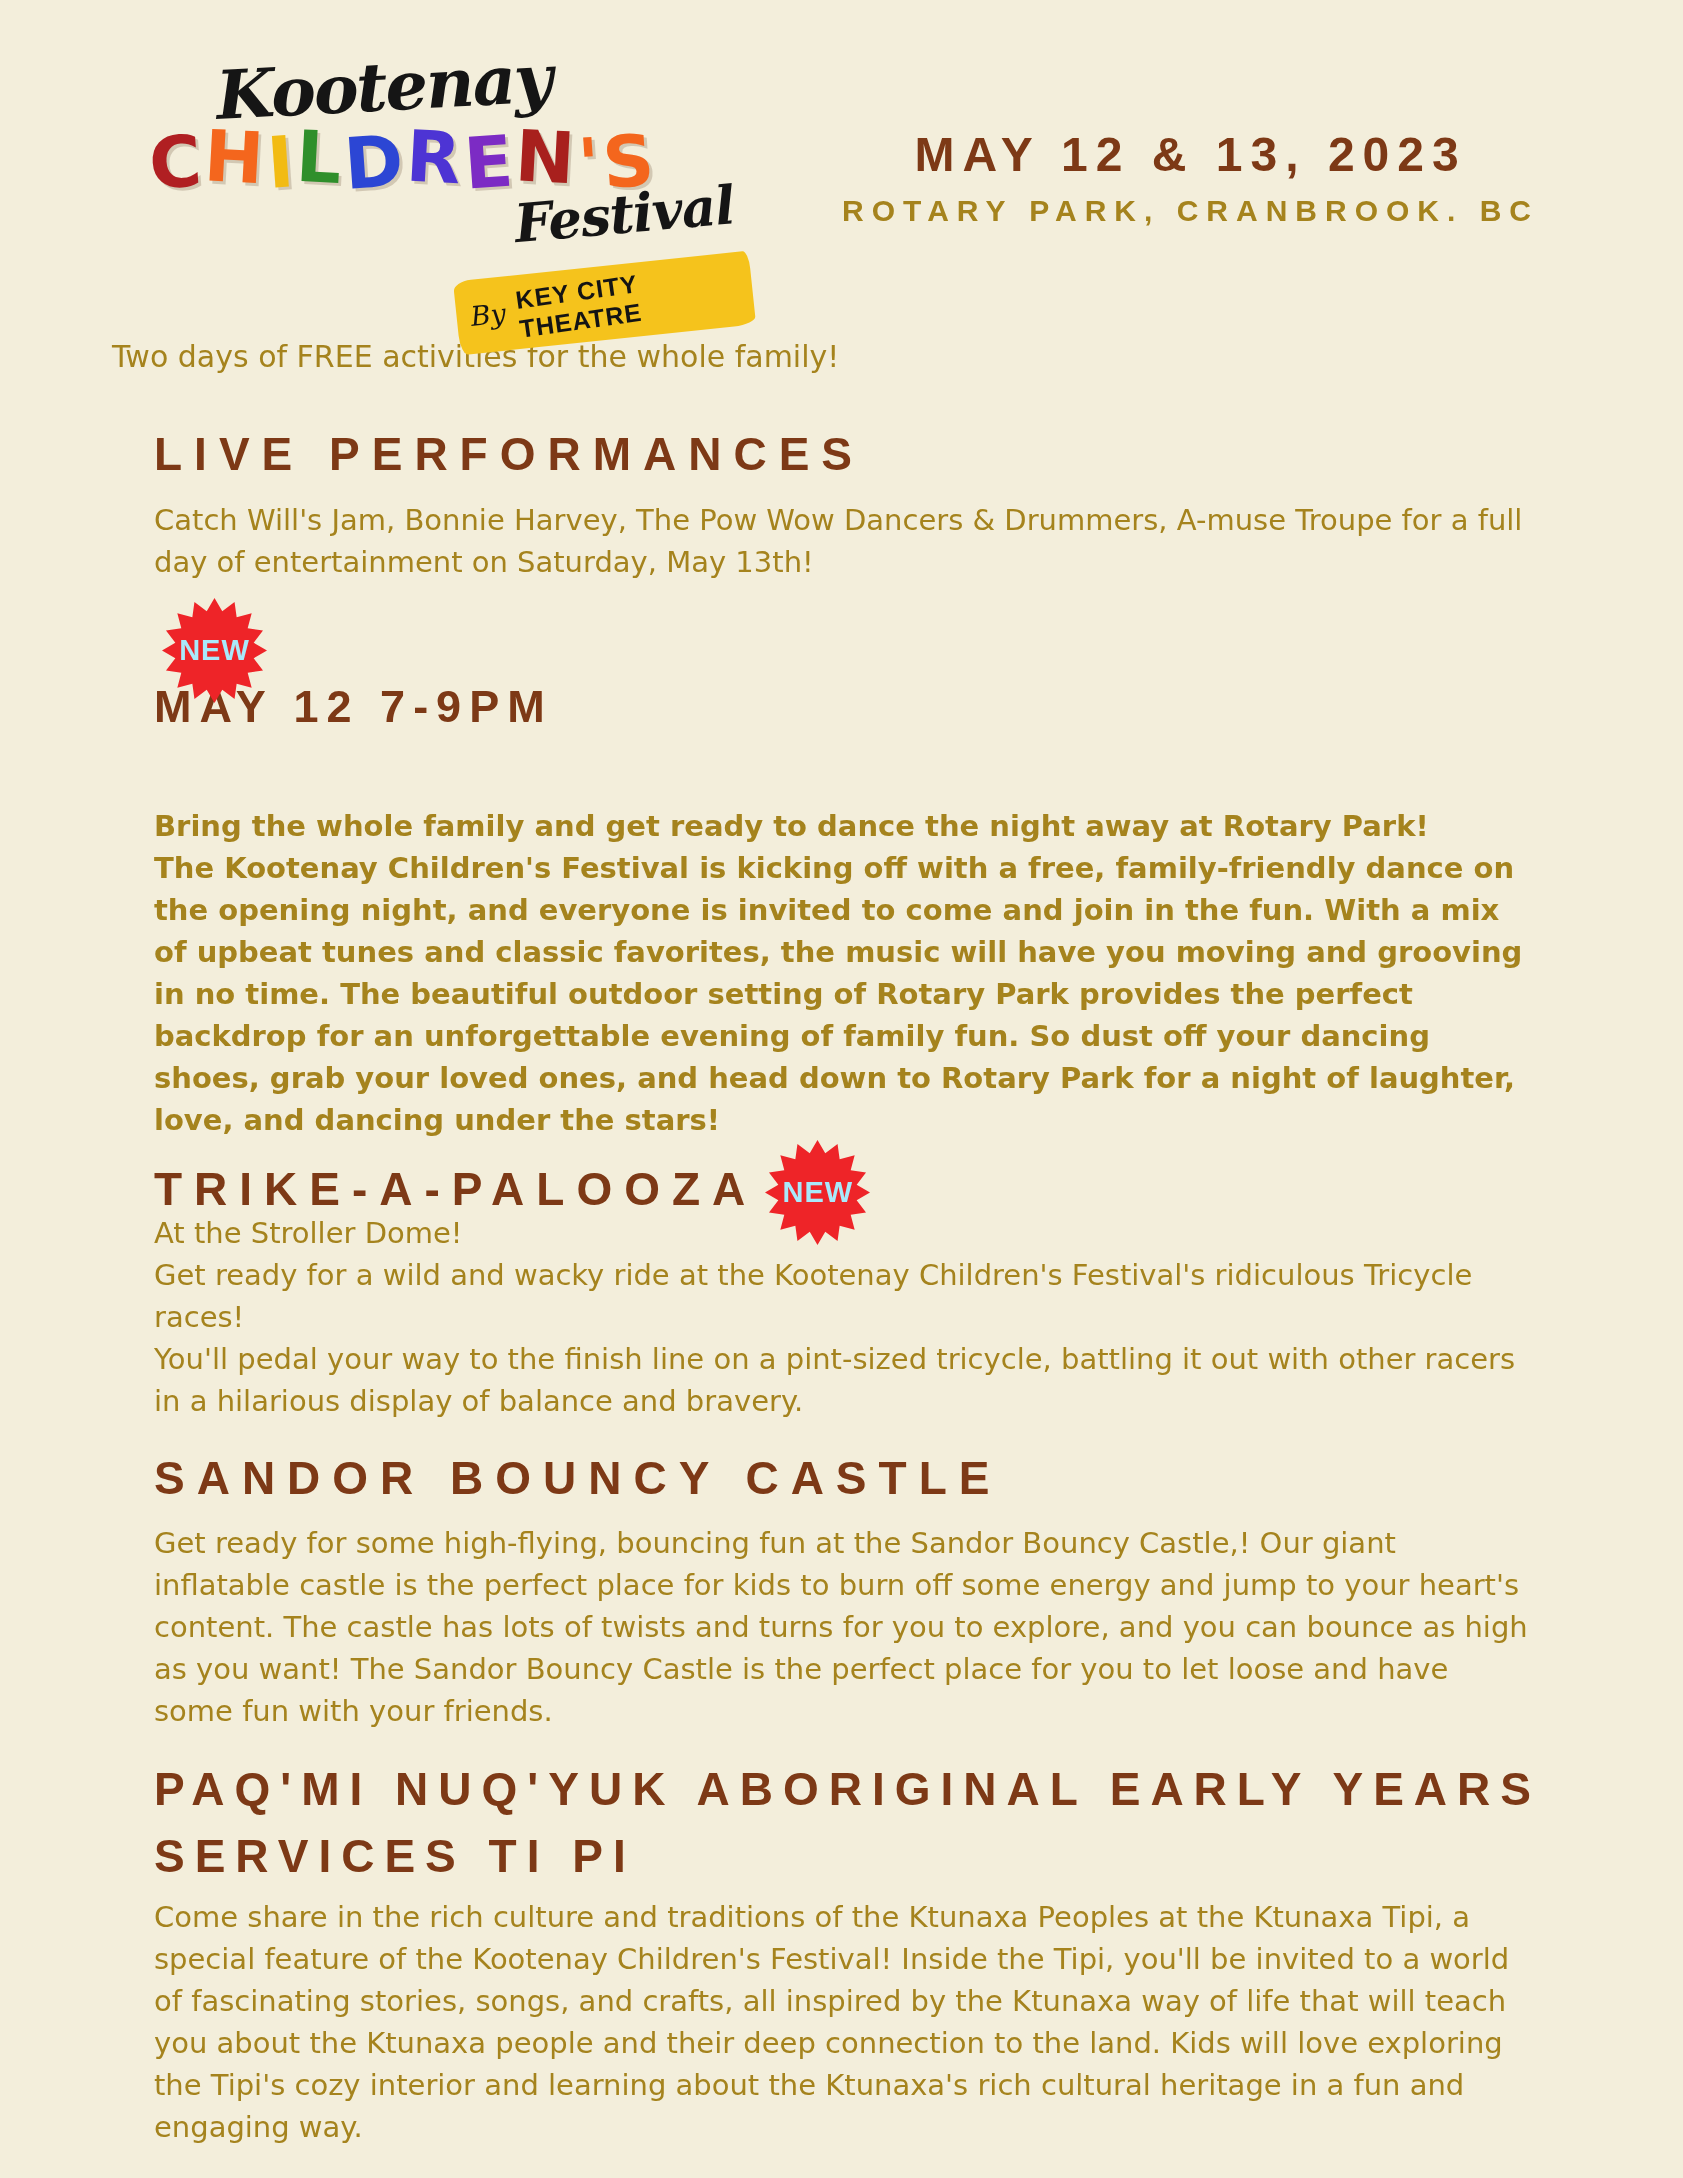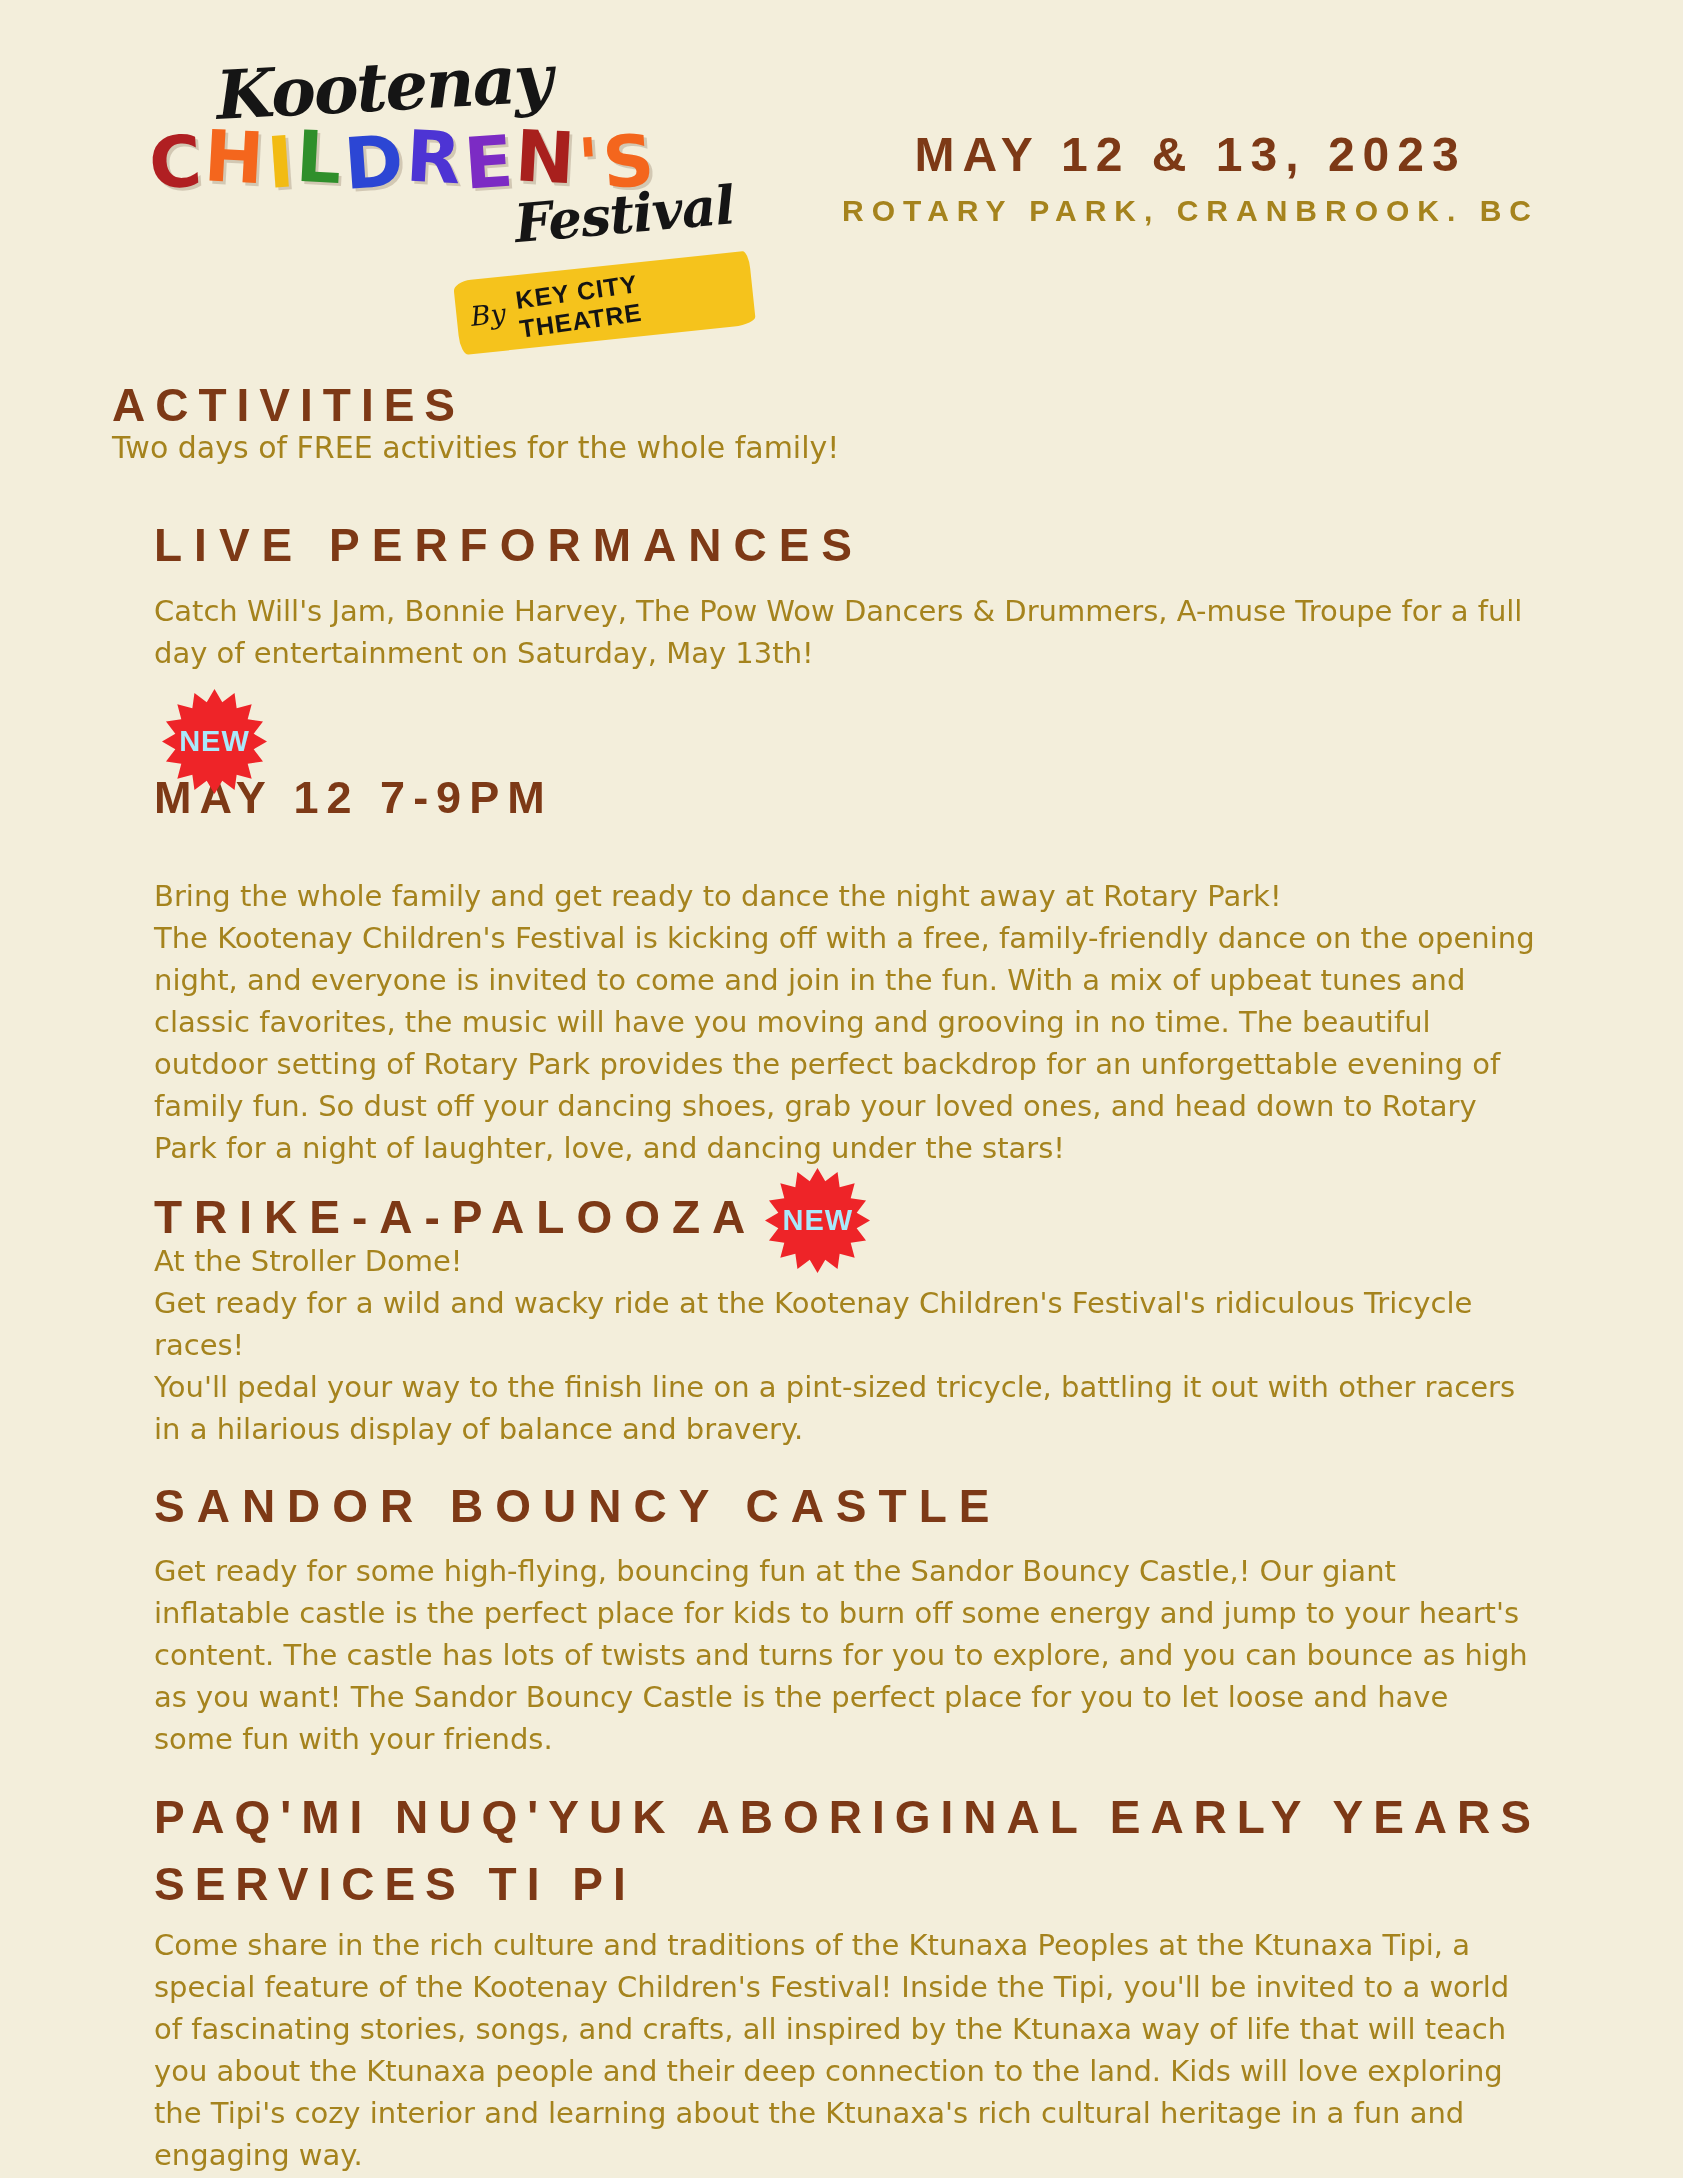--- a/index.html
+++ b/index.html
@@ -53,21 +53,21 @@
   .intro-sub{font-family:var(--ff-round);font-size:30px;line-height:40px;color:var(--olive);}
   .sections{padding-left:42px;}
   h2{font-size:46px;font-weight:700;letter-spacing:12px;line-height:1;color:var(--brown);}
   h2.wrap{line-height:1.46;max-width:1416px;letter-spacing:10px;}
   .sub-heading{margin-top:14px;font-size:45px;font-weight:700;letter-spacing:8px;line-height:1;color:var(--brown);}
   .body-text{
     font-family:var(--ff-round);font-size:29px;line-height:42px;color:var(--olive);
     max-width:1381px;white-space:pre-line;
   }
   .s1 h2{margin-top:54px;} .s1 .body-text{margin-top:22px;}
-  .s2 h2{margin-top:41px;} .s2 .body-text{margin-top:55px;}
+  .s2 h2{margin-top:41px;} .s2 .body-text{margin-top:76px;font-weight:bold;}
   .s3 h2{margin-top:25px;} .s3 .body-text{}
   .s4 h2{margin-top:33px;} .s4 .body-text{margin-top:21px;}
   .s5 h2{margin-top:24px;} .s5 .body-text{margin-top:6px;}
   
   .new-badge{
     position:relative;display:inline-block;width:105px;height:105px;
     vertical-align:middle;margin:-44px 0 -44px 8px;
   }
   .new-badge svg{width:100%;height:100%;display:block;}
   .new-badge polygon{fill:var(--badge-bg);}
@@ -95,21 +95,20 @@
         <span class="banner-brand">KEY CITY THEATRE</span>
       </div>
     </div>
     <div class="event-info">
       <div class="event-date">MAY 12 &amp; 13, 2023</div>
       <div class="event-location">ROTARY PARK, CRANBROOK. BC</div>
     </div>
   </header>
 
   <main>
-    <h1>ACTIVITIES</h1>
     <p class="intro-sub">Two days of FREE activities for the whole family!</p>
 
     <div class="sections">
 
       <section class="s1">
         <h2><span>LIVE PERFORMANCES</span></h2>
         <p class="body-text">Catch Will's Jam, Bonnie Harvey, The Pow Wow Dancers &amp; Drummers, A-muse Troupe for a full day of entertainment on Saturday, May 13th!</p>
       </section>
 
       <section class="s2">

